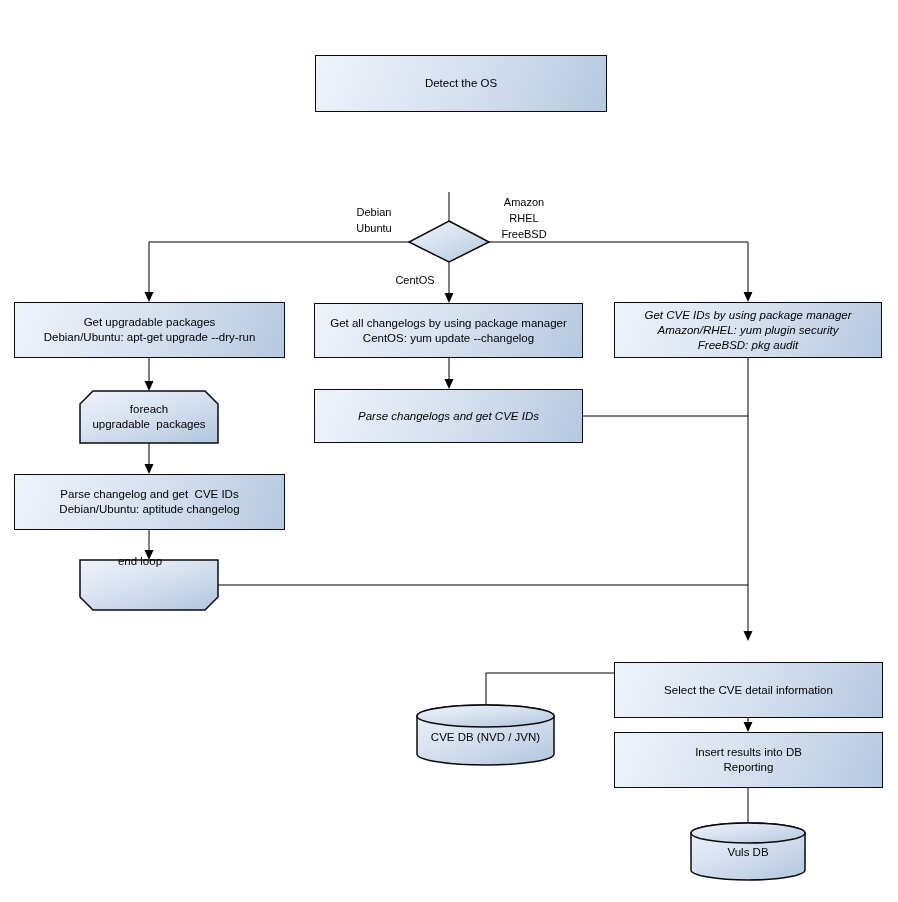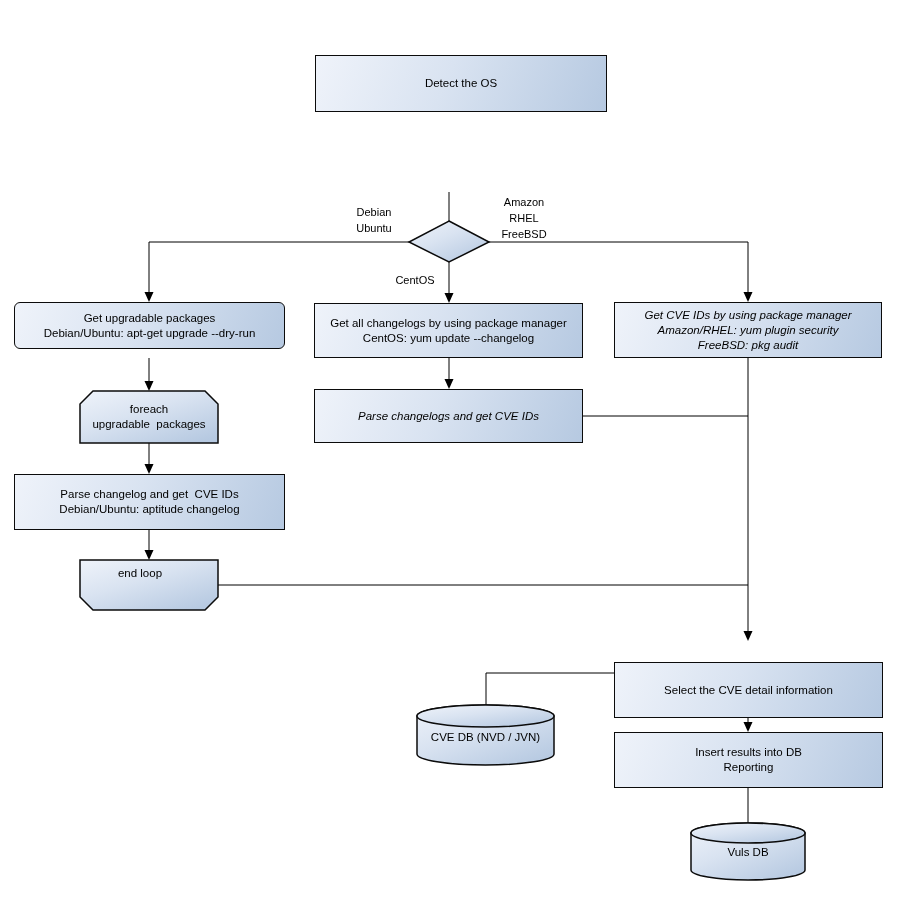--- a/index.html
+++ b/index.html
@@ -97,21 +97,21 @@
       <path d="M417,716 L417,754 A68.5,11 0 0 0 554,754 L554,716 A68.5,11 0 0 0 417,716"></path>
       <ellipse cx="485.5" cy="716" rx="68.5" ry="11"></ellipse>
       <path d="M691,833 L691,870 A57,10 0 0 0 805,870 L805,833 A57,10 0 0 0 691,833"></path>
       <ellipse cx="748" cy="833" rx="57" ry="10"></ellipse>
     </g>
   </svg>
 
   <div class="node box" style="left:315px; top:15px; width:292px; height:57px;margin-top:40px;">Detect the OS</div>
 
 
-  <div class="node box" style="left:14px; top:302px; width:271px; height:47px;border-radius:6px;">Get upgradable packages
+  <div class="node box" style="left:14px; top:302px; width:271px; height:56px;">Get upgradable packages
 Debian/Ubuntu: apt-get upgrade --dry-run</div>
 
   <div class="node box" style="left:14px; top:474px; width:271px; height:56px;">Parse changelog and get  CVE IDs
 Debian/Ubuntu: aptitude changelog</div>
 
   <div class="node box" style="left:314px; top:303px; width:269px; height:55px;">Get all changelogs by using package manager
 CentOS: yum update --changelog</div>
 
   <div class="node box" style="left:314px; top:389px; width:269px; height:54px;font-style:italic;">Parse changelogs and get CVE IDs</div>
 
@@ -120,21 +120,21 @@
 FreeBSD: pkg audit</div>
 
   <div class="node box" style="left:614px; top:662px; width:269px; height:56px;">Select the CVE detail information</div>
 
   <div class="node box" style="left:614px; top:732px; width:269px; height:56px;">Insert results into DB
 Reporting</div>
 
   <div class="node shape-label" style="left:80px; top:391px; width:138px; height:52px;">foreach
 upgradable  packages</div>
 
-  <div class="node shape-label" style="left:80px; top:548px; width:120px; height:50px;text-align:right;">end loop</div>
+  <div class="node shape-label" style="left:80px; top:536px; width:120px; height:50px;text-align:right;">end loop</div>
 
   <div class="node shape-label" style="left:417px; top:712px; width:137px; height:50px;">CVE DB (NVD / JVN)</div>
 
   <div class="node shape-label" style="left:691px; top:829px; width:114px; height:46px;">Vuls DB</div>
 
   <div class="edge-label" style="left:330px; top:204px; width:88px;">Debian
 Ubuntu</div>
 
   <div class="edge-label" style="left:482px; top:194px; width:84px;">Amazon
 RHEL

